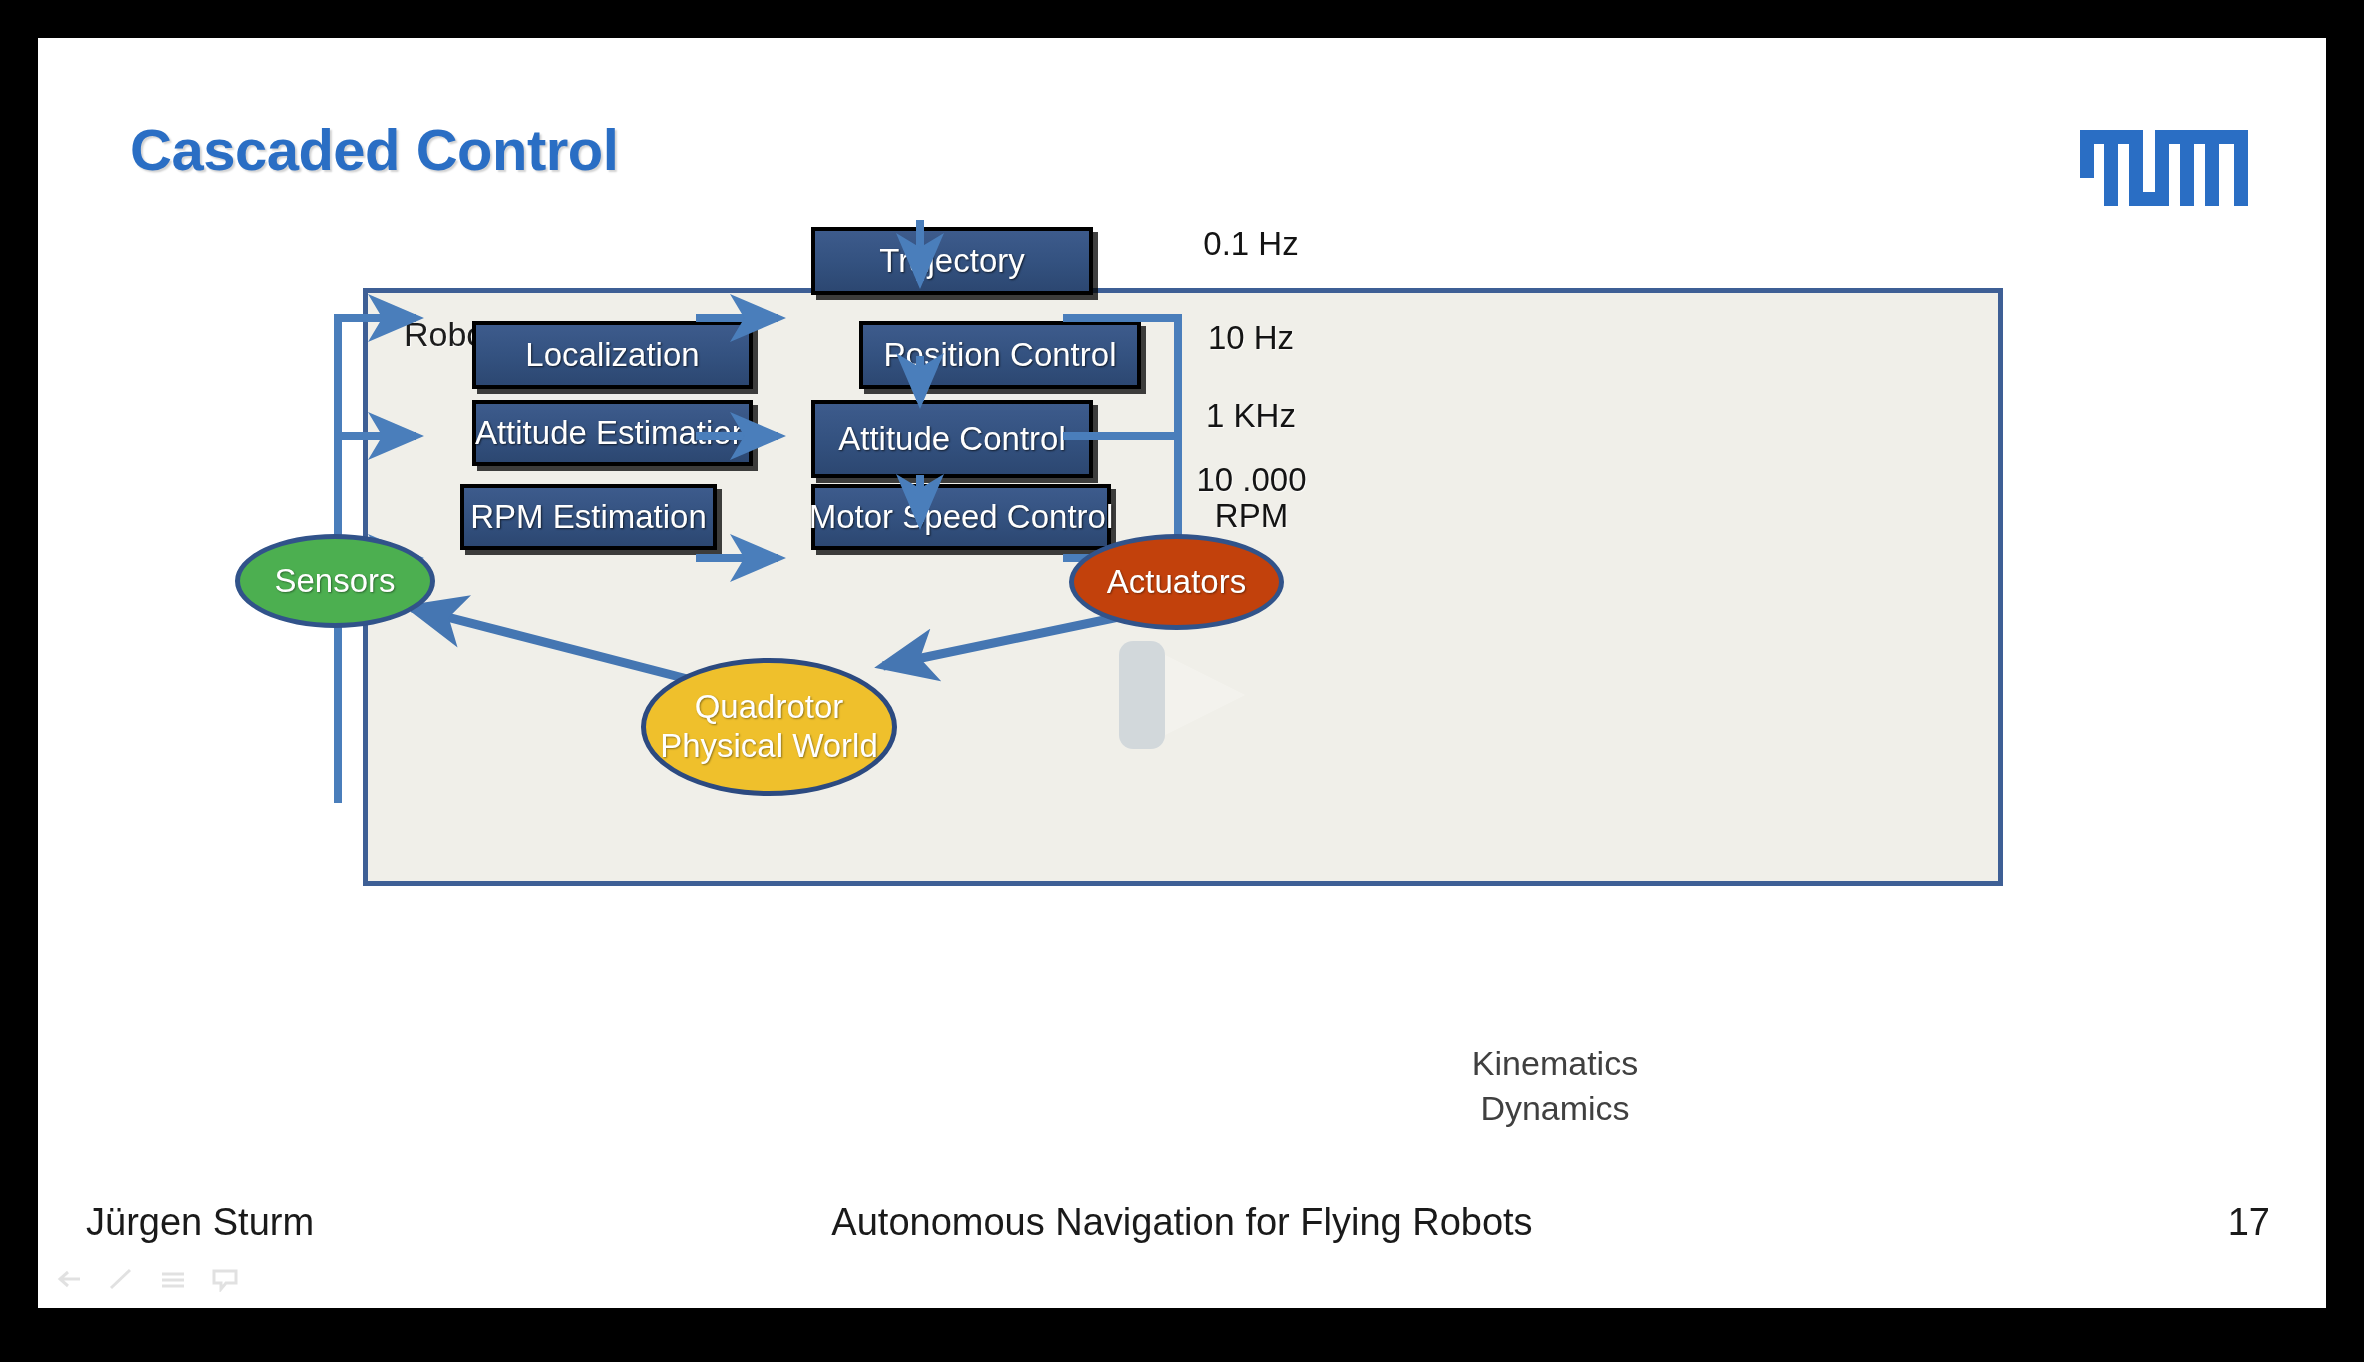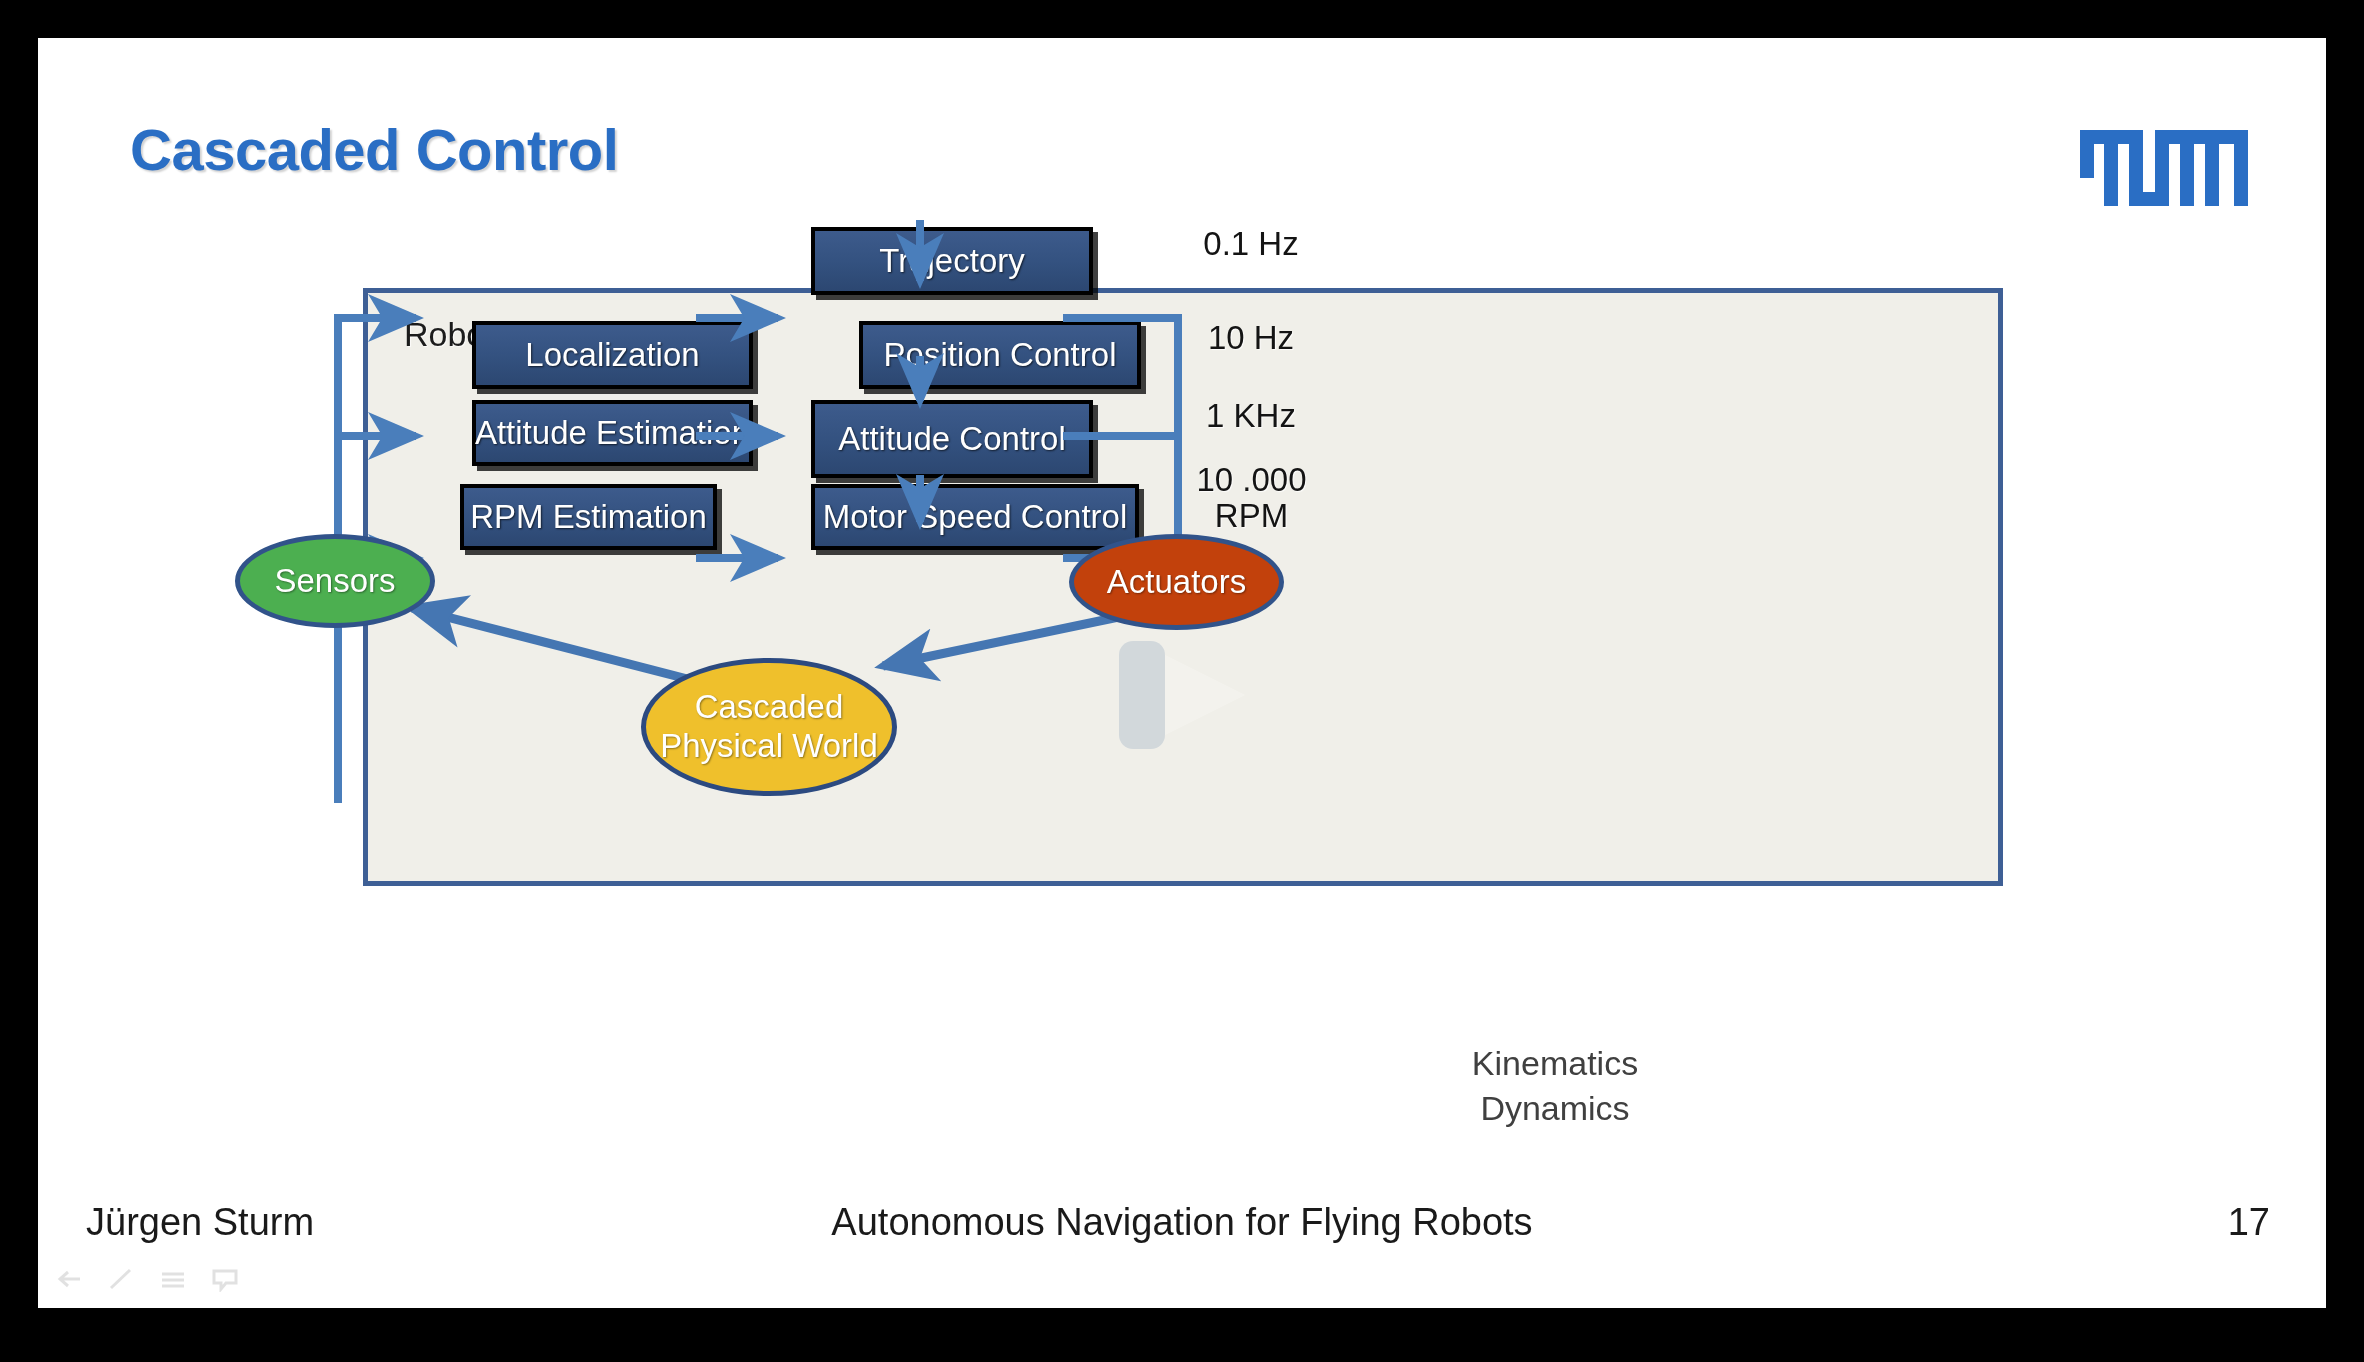--- a/index.html
+++ b/index.html
@@ -236,40 +236,40 @@
     </div>
 
     <div class="pbox" style="left:773px;top:362px;width:282px;height:78px;">
       <span>Attitude Control</span>
     </div>
 
     <div class="pbox" style="left:422px;top:446px;width:257px;height:66px;">
       <span>RPM Estimation</span>
     </div>
 
-    <div class="pbox" style="left:773px;top:446px;width:328px;height:66px;align-items:center;">
+    <div class="pbox" style="left:773px;top:446px;width:300px;height:66px;align-items:center;">
       <span>Motor Speed Control</span>
     </div>
 
     <div class="freq" style="left:1128px;top:188px;width:170px;">0.1 Hz</div>
     <div class="freq" style="left:1128px;top:282px;width:170px;">10 Hz</div>
     <div class="freq" style="left:1128px;top:360px;width:170px;">1 KHz</div>
     <div class="freq" style="left:1121px;top:424px;width:185px;">10 .000
 RPM</div>
 
     <div class="ell" id="ellipse-sensors" style="left:197px;top:496px;width:200px;height:94px;">
       <span>Sensors</span>
     </div>
 
     <div class="ell" id="ellipse-actuators" style="left:1031px;top:496px;width:215px;height:96px;">
       <span>Actuators</span>
     </div>
 
     <div class="ell" id="ellipse-quadrotor" style="left:603px;top:620px;width:256px;height:138px;">
-      <span>Cascaded
+      <span>Quadrotor
 Physical World</span>
     </div>
 
     <div id="kinematics-note">Kinematics
 Dynamics</div>
 
     <svg id="play-overlay" viewBox="0 0 140 125">
       <rect x="6" y="8" width="46" height="108" rx="14" fill="#5d7fa8"></rect>
       <path d="M52 22 L132 62 L52 102 Z" fill="#ffffff"></path>
     </svg>

